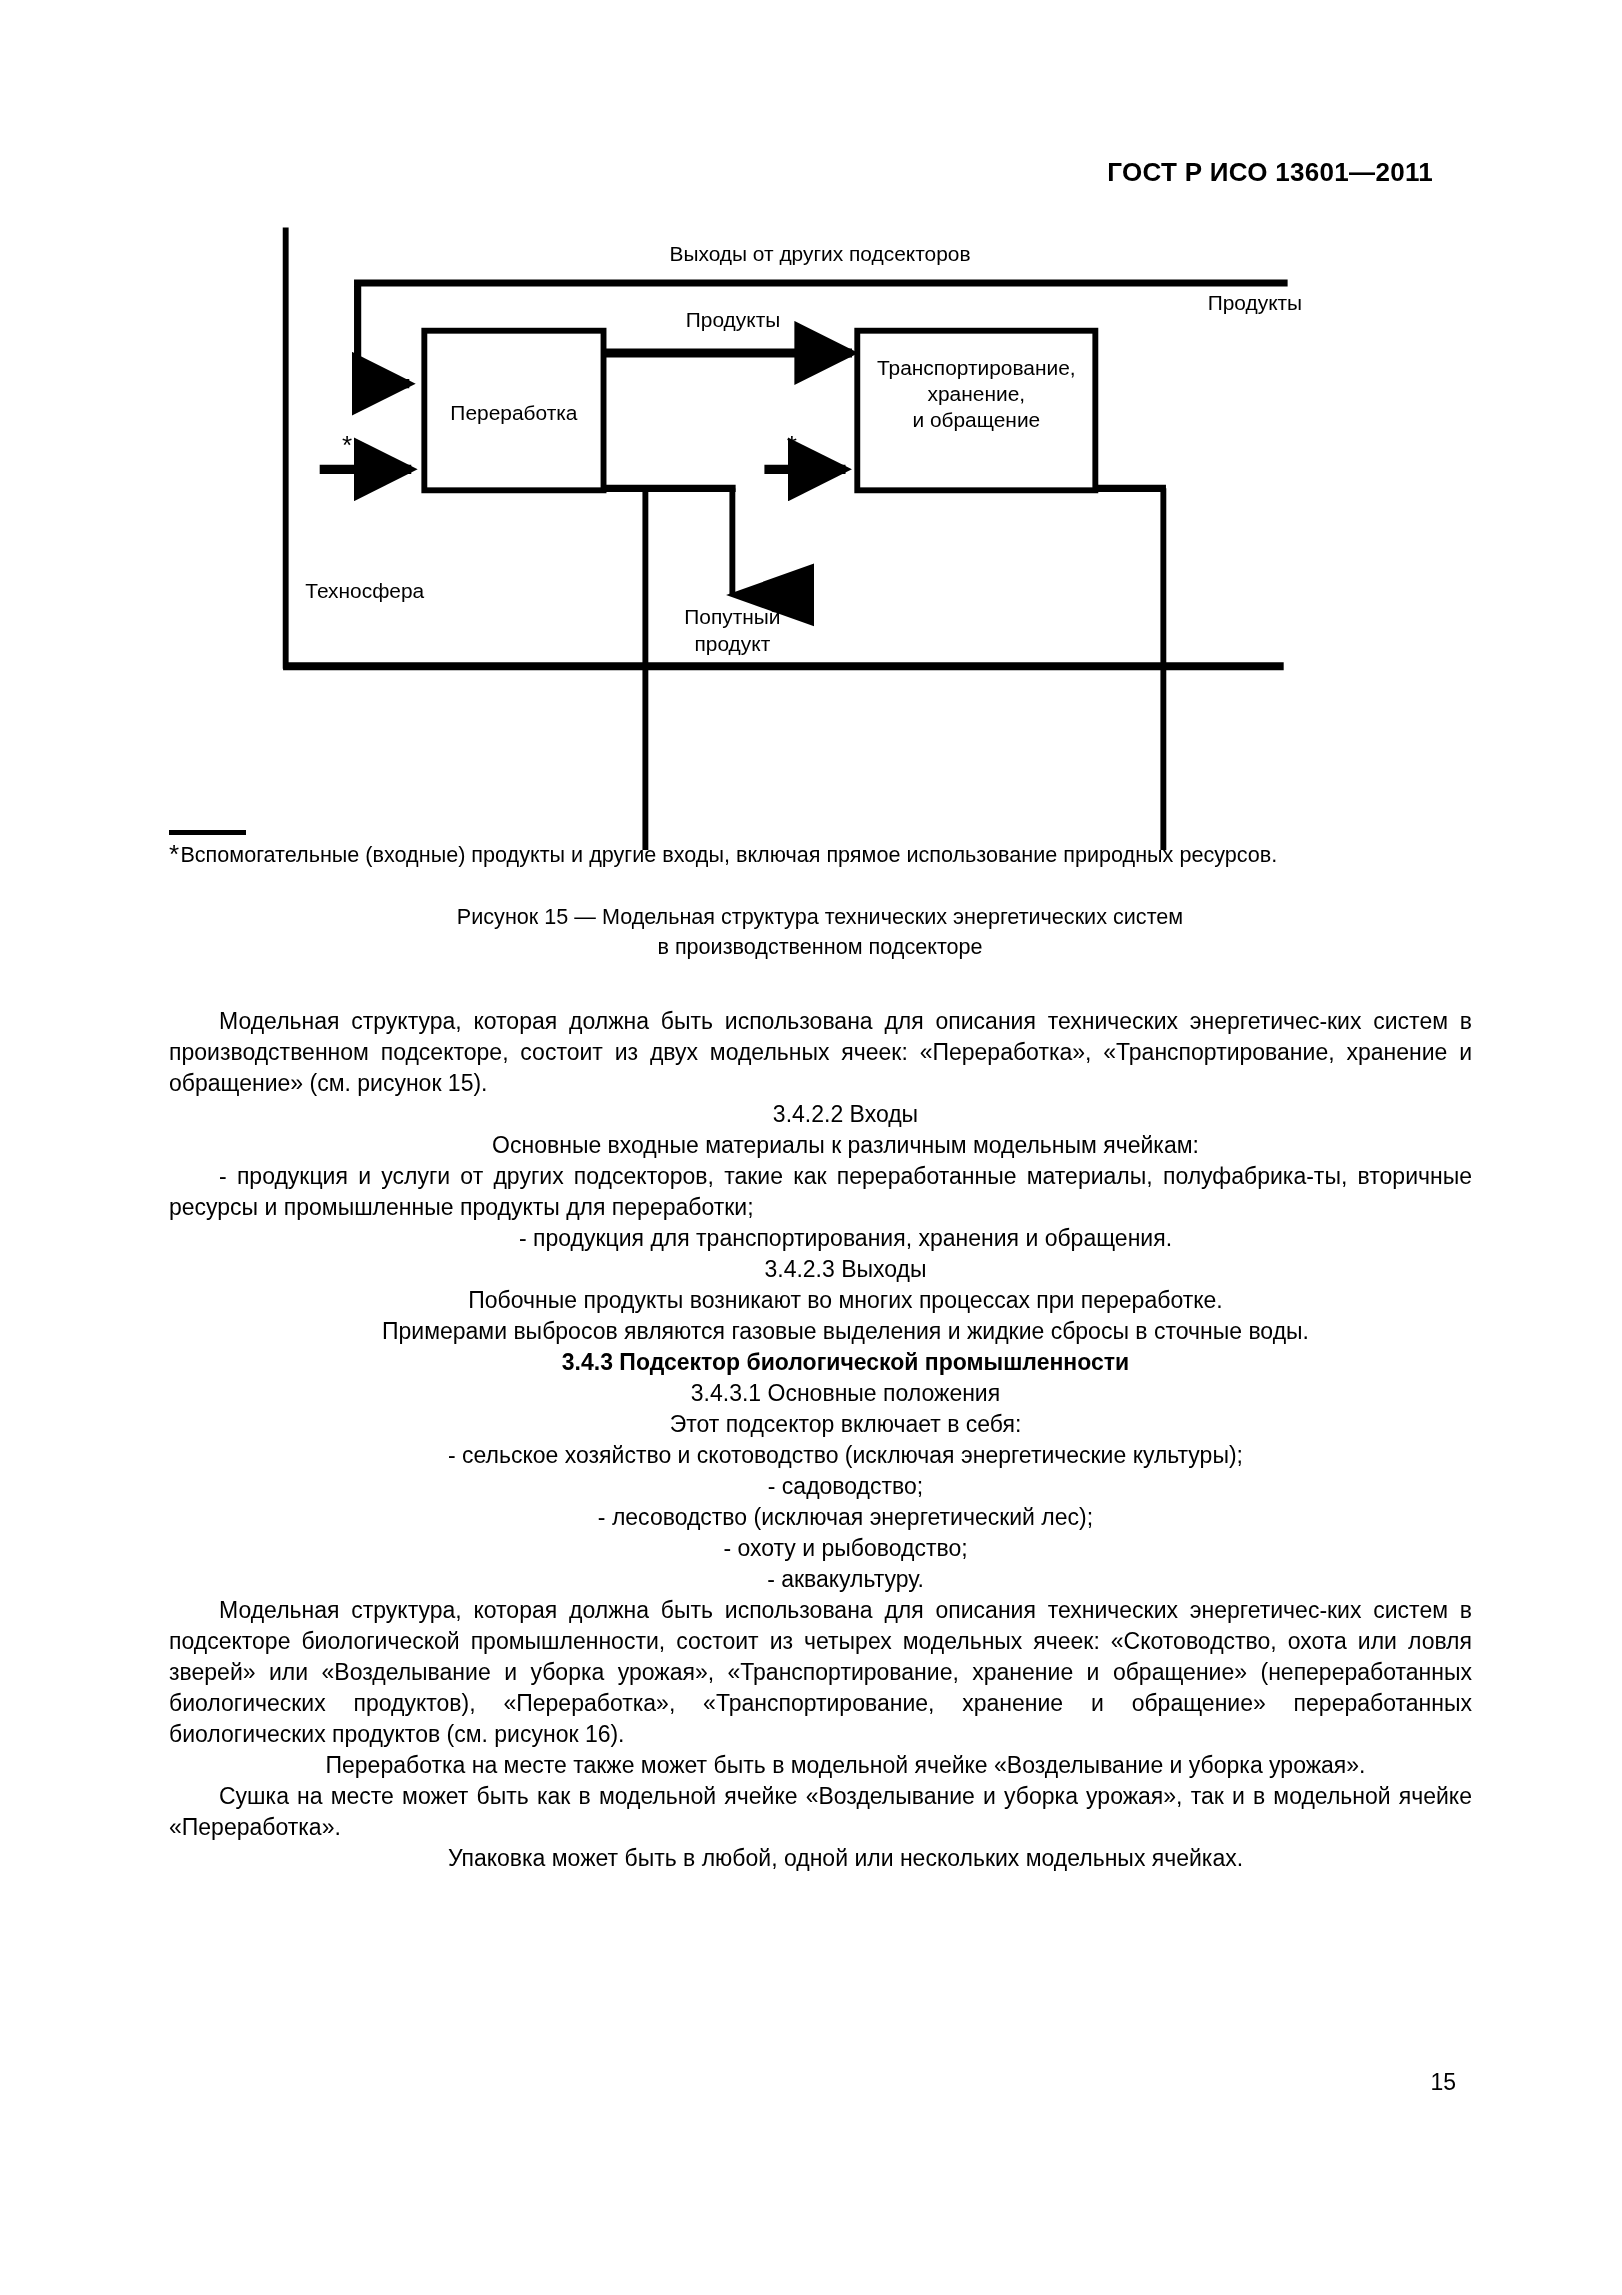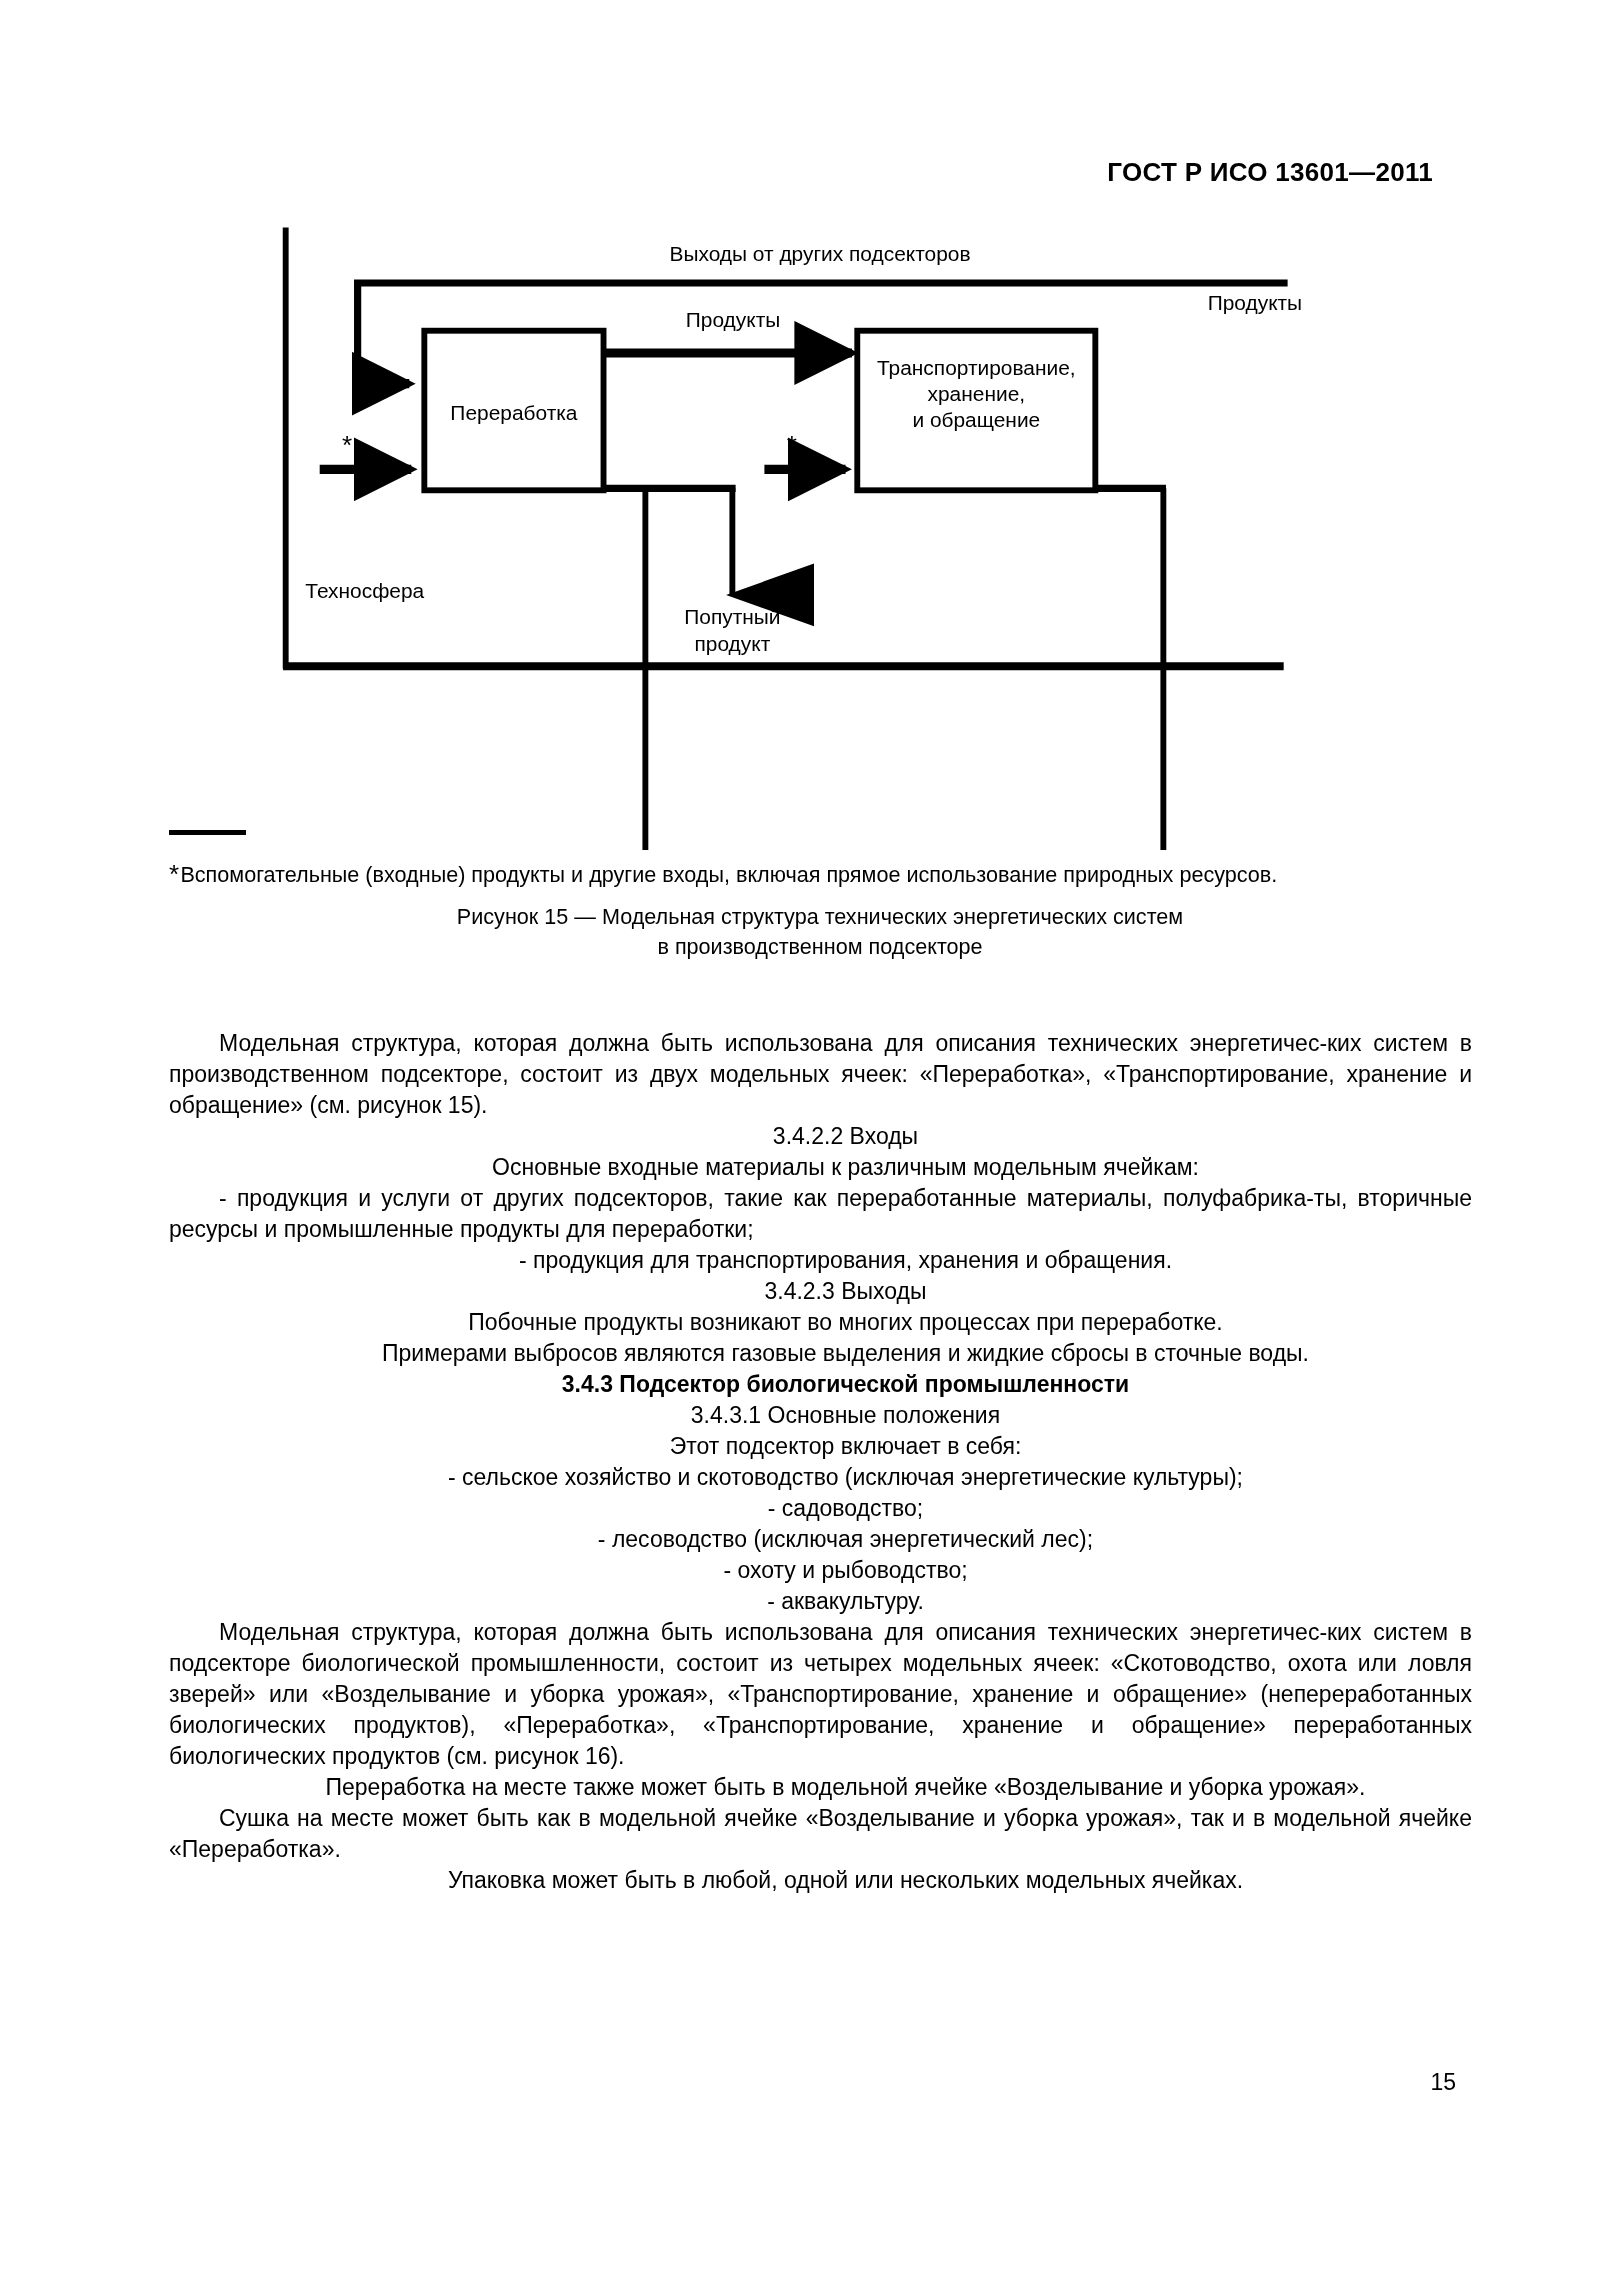--- a/index.html
+++ b/index.html
@@ -52,21 +52,20 @@
     height: 4.6px;
     background: #000;
   }
   #footnote-text {
     position: absolute;
     left: 169px;
     top: 840px;
     width: 1302px;
     font-size: 21.6px;
     line-height: 29px;
-    margin-top: 20px;
   }
   #footnote-star {
     font-size: 26px;
     vertical-align: -1.3px;
     margin-right: 1.3px;
   }
 
   
   #figure-caption {
     position: absolute;
@@ -75,21 +74,21 @@
     width: 1302px;
     text-align: center;
     font-size: 21.6px;
     line-height: 30px;
   }
 
   
   #body-text {
     position: absolute;
     left: 169px;
-    top: 1028px;
+    top: 1006px;
     width: 1303px;
     font-size: 23px;
     line-height: 31px;
   }
   .para {
     margin: 0;
     text-align: justify;
     text-justify: inter-word;
   }
   .para.indent { text-indent: 50px; }

